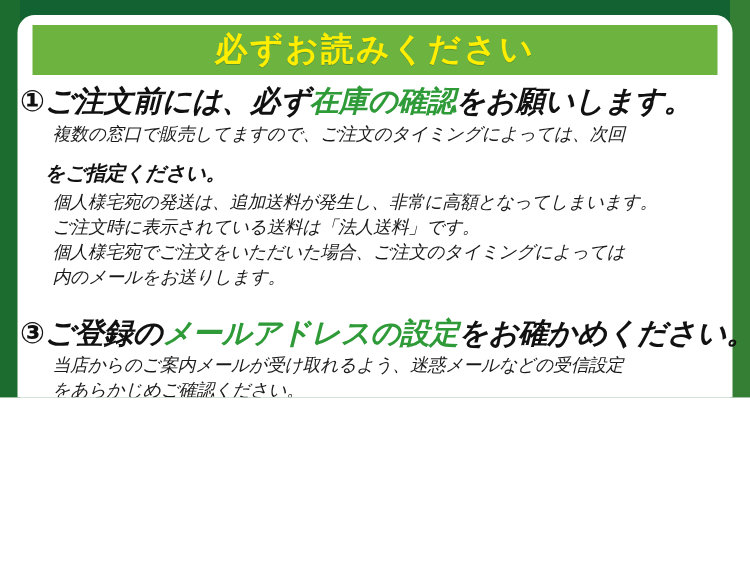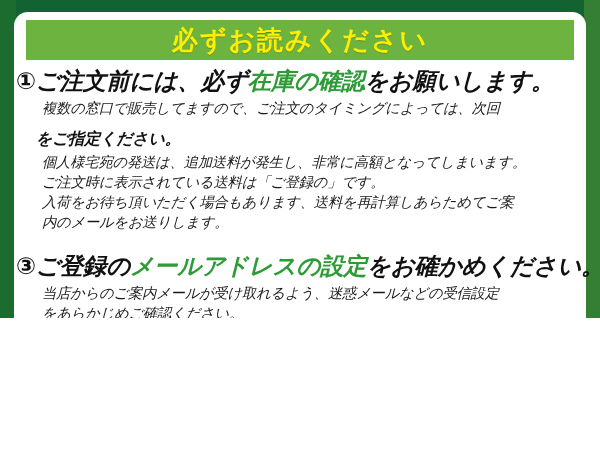--- a/index.html
+++ b/index.html
@@ -154,22 +154,22 @@
       <div class="item" id="item-1">
         <div class="item-head"><span>①</span><span>ご注文前には、必ず</span><span class="hl">在庫の確認</span><span>をお願いします。</span></div>
         <div class="item-sub">
           <div>複数の窓口で販売してますので、ご注文のタイミングによっては、次回</div>
         </div>
       </div>
       <div class="item" id="item-2">
         <div class="item-head-line2">をご指定ください。</div>
         <div class="item-sub">
           <div>個人様宅宛の発送は、追加送料が発生し、非常に高額となってしまいます。</div>
-          <div>ご注文時に表示されている送料は「ご登録の」です。</div>
-          <div>入荷をお待ち頂いただく場合もあります、送料を再計算しあらためてご案</div>
+          <div>ご注文時に表示されている送料は「法人送料」です。</div>
+          <div>個人様宅宛でご注文をいただいた場合、ご注文のタイミングによっては</div>
           <div>内のメールをお送りします。</div>
         </div>
       </div>
       <div class="item" id="item-3">
         <div class="item-head"><span>③</span><span>ご登録の</span><span class="hl">メールアドレスの設定</span><span>をお確かめください。</span></div>
         <div class="item-sub">
           <div>当店からのご案内メールが受け取れるよう、迷惑メールなどの受信設定</div>
           <div>をあらかじめご確認ください。</div>
         </div>
       </div>

